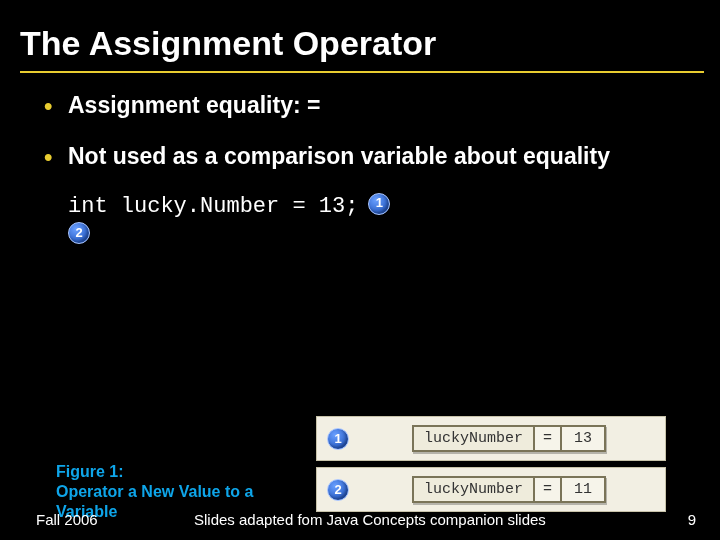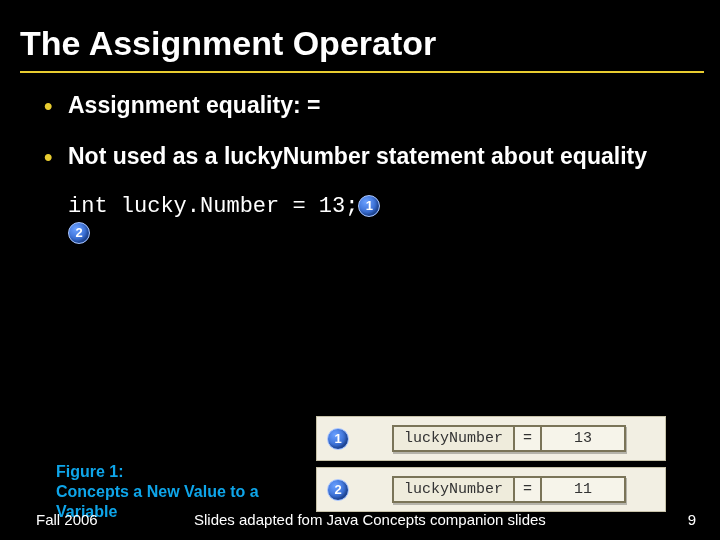--- a/index.html
+++ b/index.html
@@ -55,22 +55,21 @@
     font-weight: normal;
     color: #fff;
     margin: 8px 0 0 52px;
     line-height: 1.25;
     display: flex;
     flex-direction: column;
     gap: 2px;
   }
   .code-line {
     display: flex;
-    align-items: center;
-    gap: 0;
+    gap: 10px;
   }
   .num-badge {
     display: inline-flex;
     align-items: center;
     justify-content: center;
     width: 20px;
     height: 20px;
     border-radius: 50%;
     background: radial-gradient(circle at 35% 30%, #6aa0ff, #2a5fc7 70%);
     border: 1px solid #aac6ff;
@@ -129,21 +128,21 @@
     border-right: 2px solid #7a7458;
     background: #efecdc;
     color: #333;
   }
   .var-eq {
     padding: 3px 8px;
     border-right: 2px solid #7a7458;
     color: #333;
   }
   .var-val {
-    padding: 3px 32px;
+    padding: 3px 12px;
     color: #333;
     text-align: right;
   }
   .footer {
     position: absolute;
     bottom: 12px;
     left: 36px;
     right: 24px;
     font-size: 15px;
     color: #fff;
@@ -170,37 +169,37 @@
 </style>
 </head>
 <body>
 
 <div class="slide">
 
   <h1 class="title">The Assignment Operator</h1>
 
   <ul class="bullets">
     <li>Assignment equality: =</li>
-    <li>Not used as a luckyNumber statement about equality</li>
+    <li>Not used as a comparison variable about equality</li>
   </ul>
 
   <div class="code-block">
     <div class="code-line">
       <span>int lucky.Number = 13;</span>
       <span class="num-badge">1</span>
     </div>
     <div class="code-line">
       <span class="num-badge">2</span>
     </div>
   </div>
 
   <div class="figure-area">
     <div class="figure-caption">
       <div>Figure 1:</div>
-      <div>Concepts a New Value to a</div>
+      <div>Operator a New Value to a</div>
       <div>Variable</div>
     </div>
 
     <div class="figure-boxes">
       <div class="fig-row">
         <span class="num-badge">1</span>
         <div class="var-box-wrap">
           <div class="var-box">
             <span class="var-label">luckyNumber</span>
             <span class="var-eq">=</span>

